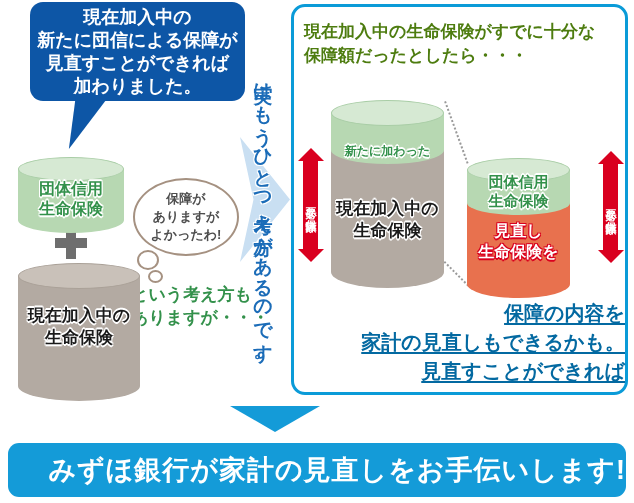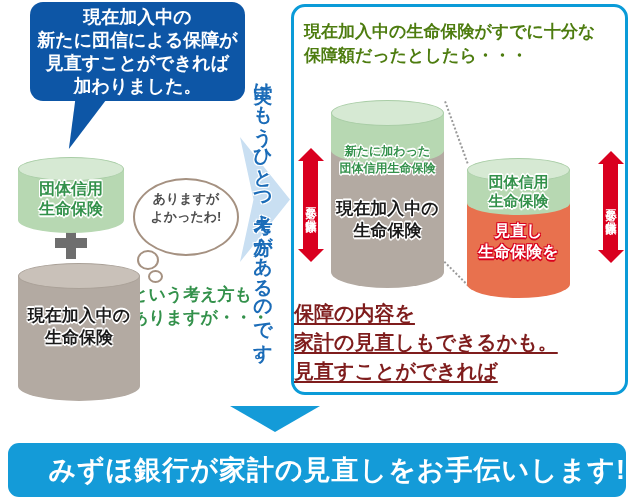--- a/index.html
+++ b/index.html
@@ -99,21 +99,21 @@
   .na-up{width:0;height:0;border-left:13px solid transparent;border-right:13px solid transparent;border-bottom:13px solid #d9001f;}
   .na-down{width:0;height:0;border-left:13px solid transparent;border-right:13px solid transparent;border-top:13px solid #d9001f;}
   .na-bar{flex:1;width:15px;background:#d9001f;display:flex;align-items:center;justify-content:center;}
   .na-text{writing-mode:vertical-rl;text-orientation:upright;color:#fff;font-size:11px;font-weight:bold;line-height:15px;letter-spacing:0;}
 
   .dotline{position:absolute;border-top:2px dotted #9a9a9a;transform-origin:0 0;z-index:1;}
   .dot-a{left:152px;top:94px;width:66px;transform:rotate(70deg);}
   .dot-b{left:151px;top:254px;width:34px;transform:rotate(45deg);}
 
   .rb-conclusion{
-    position:absolute;left:0;top:292px;width:100%;text-align:left;color:#7f1d1d;
+    position:absolute;left:0;top:292px;width:100%;text-align:right;color:#0369a1;
     font-weight:bold;font-size:20px;line-height:29px;
   }
   .rb-conclusion div{text-decoration:underline;text-underline-offset:3px;}
 
   
   .down-arrow{
     position:absolute;left:230px;top:406px;width:90px;height:26px;background:#149bd8;
     clip-path:polygon(0 0,100% 0,50% 100%);
   }
   .banner{
@@ -152,20 +152,21 @@
   <div class="cyl cyl-tan-L">
     <div class="cyl-band body"></div>
     <div class="cyl-cap"></div>
     <div class="cyl-label black-text halo-w">
       <div>現在加入中の</div>
       <div>生命保険</div>
     </div>
   </div>
 
   <div class="thought">
+    <div>保障が</div>
     <div>ありますが</div>
     <div>よかったわ!</div>
   </div>
   <div class="th-c1"></div>
   <div class="th-c2"></div>
 
   <div class="comment halo-w">
     <div>という考え方も</div>
     <div>ありますが・・・</div>
   </div>
@@ -189,21 +190,20 @@
       </span>
       <span class="na-down"></span>
     </div>
 
     <div class="cyl cyl-tall">
       <div class="cyl-band tband"></div>
       <div class="cyl-band gband"></div>
       <div class="cyl-cap"></div>
       <div class="cyl-label lbl-top green-text halo-w">
         <div>新たに加わった</div>
-        <div>団体信用生命保険</div>
       </div>
       <div class="cyl-label lbl-body black-text halo-w">
         <div>現在加入中の</div>
         <div>生命保険</div>
       </div>
     </div>
 
     <div class="cyl cyl-short">
       <div class="cyl-band oband"></div>
       <div class="cyl-band gband"></div>

